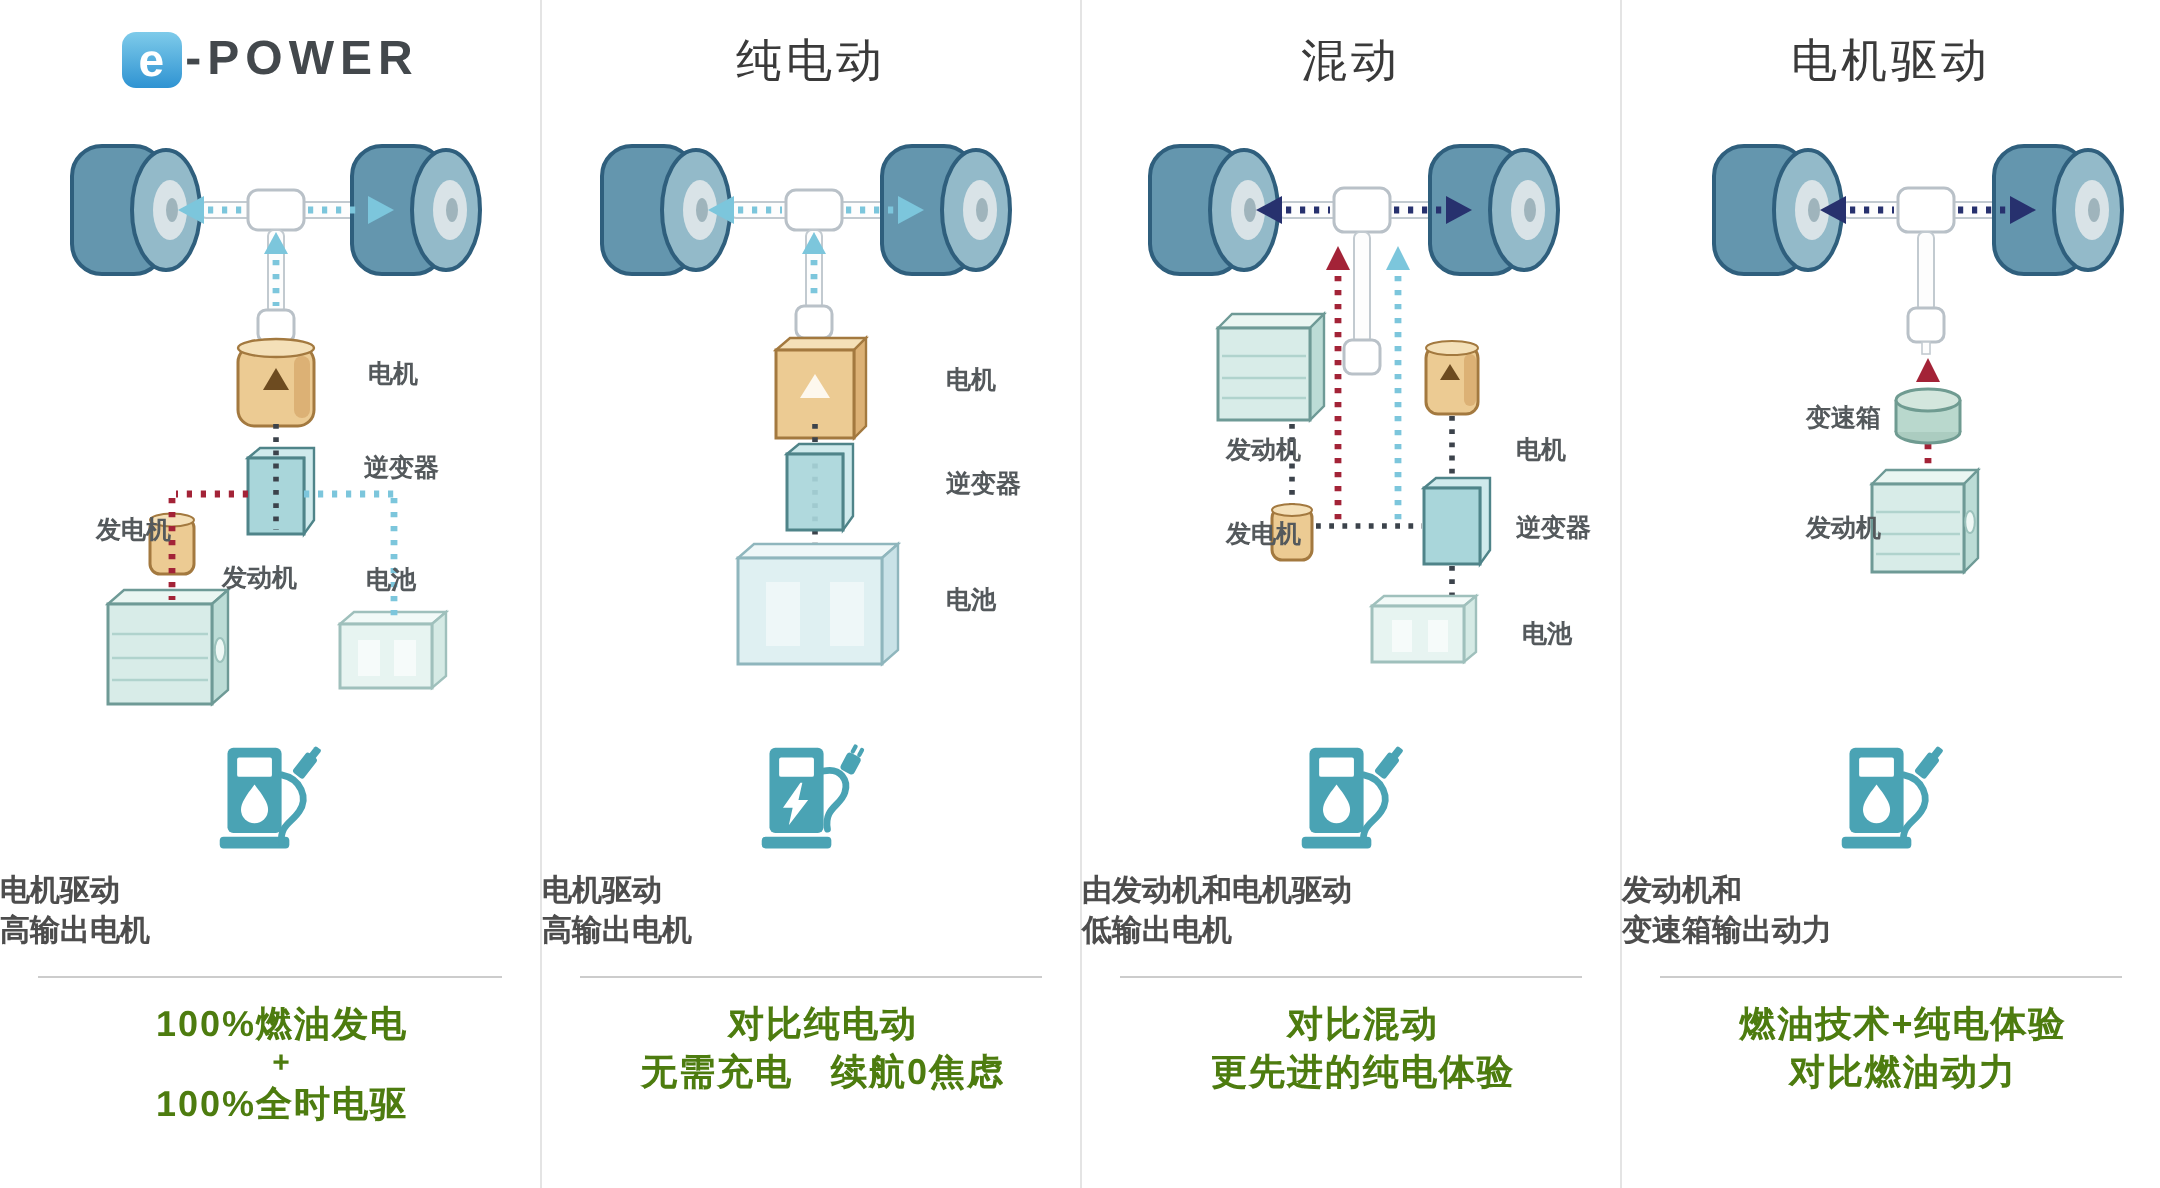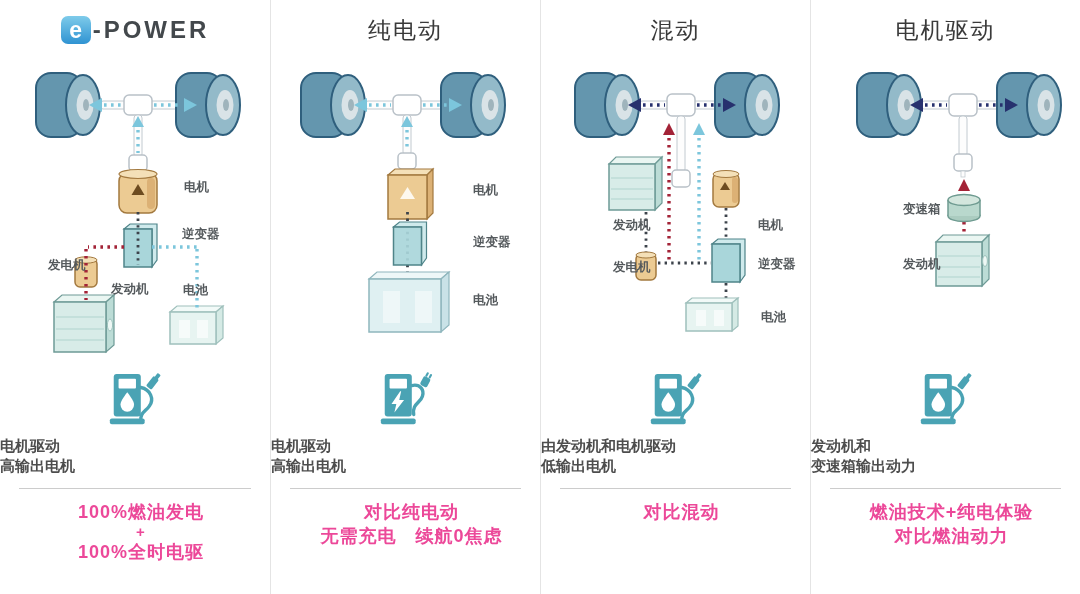--- a/index.html
+++ b/index.html
@@ -10,21 +10,21 @@
   .col-header{height:60px;display:flex;align-items:center;justify-content:center;}
   .col-title{font-size:23px;font-weight:normal;color:#3a3a3a;letter-spacing:2px;}
   .logo-e{display:inline-flex;align-items:center;justify-content:center;width:30px;height:28px;border-radius:7px;
           background:linear-gradient(180deg,#7ecbea 0%,#2f93d2 100%);color:#fff;font-size:23px;font-weight:bold;margin-right:2px;}
   .logo-rest{font-size:24px;font-weight:bold;color:#43484c;letter-spacing:3px;}
   .diagram{position:relative;width:270px;height:310px;}
   .clabel{position:absolute;font-size:12.5px;font-weight:600;color:#54595c;white-space:nowrap;margin-left:16px;}
   .icon-wrap{height:62px;display:flex;align-items:center;justify-content:center;}
   .desc{margin-top:4px;text-align:left;font-size:15px;font-weight:bold;color:#4d4d4d;line-height:20px;}
   .sep{width:86%;height:1px;background:#cccccc;margin:12px auto 0 auto;}
-  .tagline{margin-top:11px;text-align:center;font-size:18px;font-weight:bold;color:#ec4899;line-height:24px;letter-spacing:1px;margin-left:12px;}
+  .tagline{margin-top:11px;text-align:center;font-size:18px;font-weight:bold;color:#4d7c0f;line-height:24px;letter-spacing:1px;margin-left:12px;}
   .tagline .plus{font-size:15px;line-height:16px;}
   svg{display:block;}
   .dots{fill:none;stroke-width:3.4;stroke-dasharray:2.6 4.4;}
   .cyan{stroke:#7cc6dc;}
   .navy{stroke:#27316e;}
   .red{stroke:#a32337;}
   .dark{stroke:#3c434b;stroke-width:2.8;stroke-dasharray:2.4 4.2;}
 </style>
 </head>
 <body>
@@ -269,20 +269,21 @@
         </g>
       </svg>
     </div>
     <div class="desc">
       <div>由发动机和电机驱动</div>
       <div>低输出电机</div>
     </div>
     <div class="sep"></div>
     <div class="tagline">
       <div>对比混动</div>
+      <div>更先进的纯电体验</div>
     </div>
   </div>
 
   <div class="column">
     <div class="col-header">
       <span class="col-title">电机驱动</span>
     </div>
     <div class="diagram">
       <svg viewBox="0 0 270 310" width="270" height="310">
         <rect x="110" y="41" width="84" height="8" rx="3" fill="#fdfdfd" stroke="#c2cad0"></rect>

